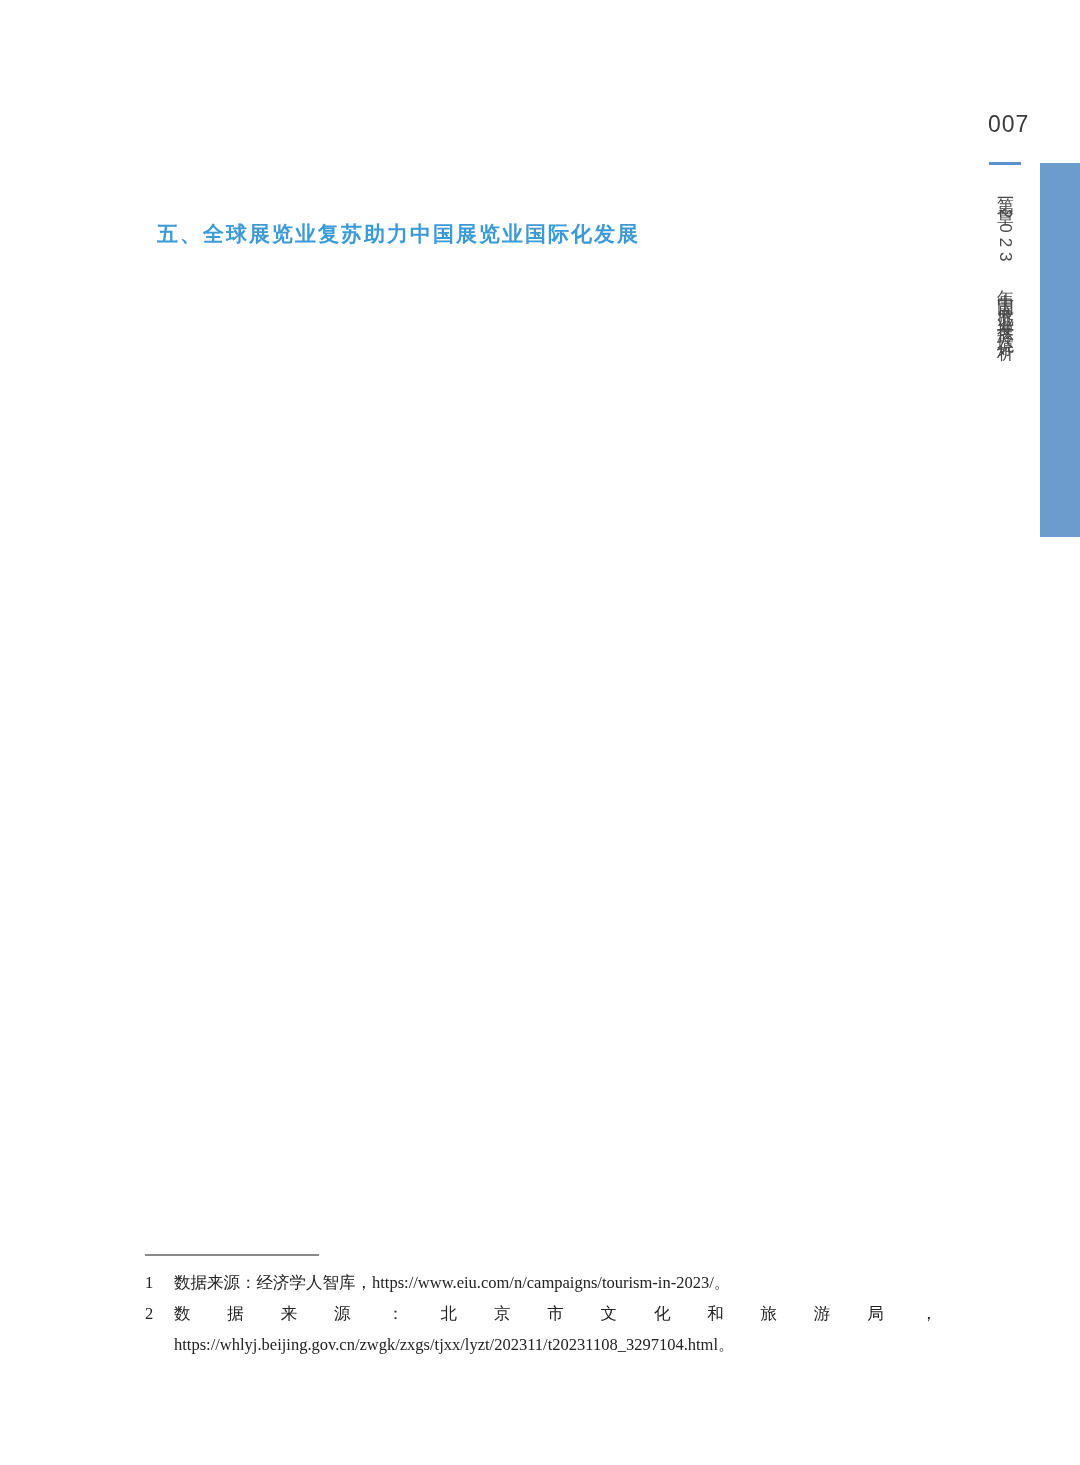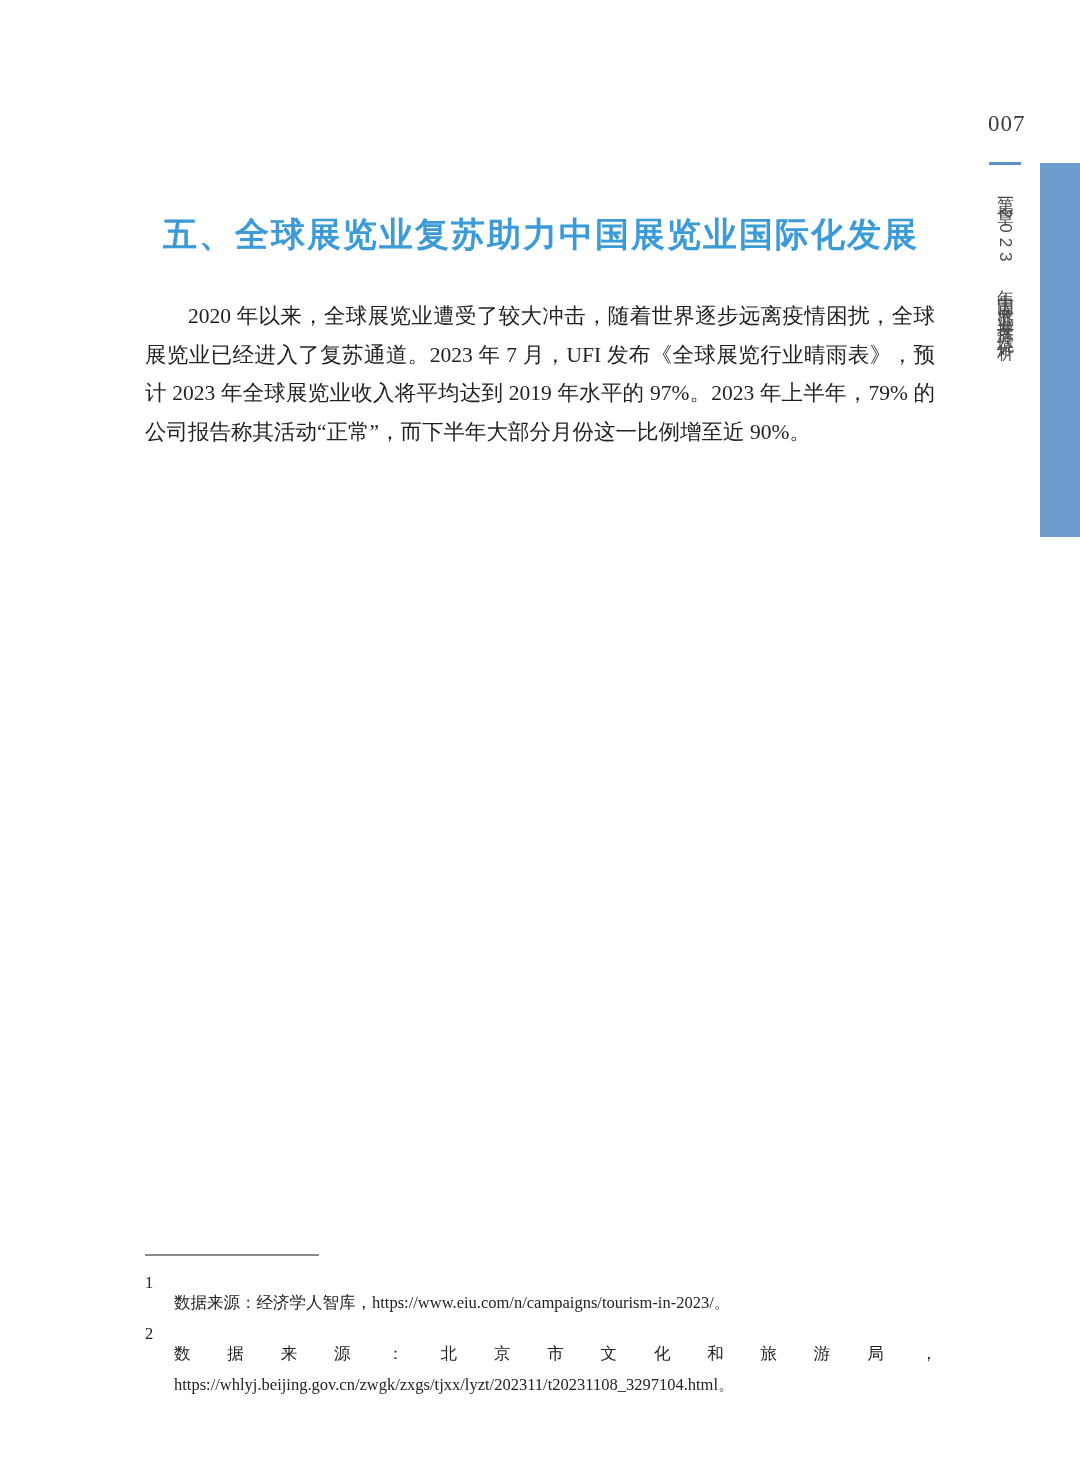--- a/index.html
+++ b/index.html
@@ -32,24 +32,24 @@
     text-justify: inter-ideograph;
     color: #1f1f1f;
   }
   .body-para.indent { text-indent: 2em; }
   .fn-ref {
     font-size: 13px;
     line-height: 0;
     vertical-align: 9px;
   }
   .section-heading {
-    margin: 41px 0 42px 18px;
+    margin: 41px 0 42px 12px;
     font-family: "Liberation Sans", "DejaVu Sans", sans-serif;
     font-weight: bold;
-    font-size: 34px;
+    font-size: 21px;
     line-height: 42px;
     letter-spacing: 2px;
     color: #3b9ad8;
   }
 
   
   .footnotes {
     position: absolute;
     left: 145px;
     top: 1254px;
@@ -65,28 +65,28 @@
     display: flex;
     font-size: 16.5px;
     line-height: 31px;
     color: #222222;
     text-align: justify;
   }
   .fn-num {
     flex: 0 0 14px;
     margin-right: 15px;
   }
-  .fn-text { flex: 1 1 auto; margin-top: 20px; }
+  .fn-text { flex: 1 1 auto; }
 
   
   .page-number {
     position: absolute;
     left: 988px;
     top: 111px;
-    font-family: Liberation Serif, serif;
+    font-family: Liberation Sans, sans-serif;
     font-size: 23px;
     letter-spacing: 1px;
     color: #3a3a3a;
   }
   .pn-rule {
     position: absolute;
     left: 989px;
     top: 162px;
     width: 32px;
     height: 3px;
@@ -116,21 +116,20 @@
 </head>
 <body>
 
 <div class="page">
 
   <div class="main-col">
 
 
     <h2 class="section-heading">五、全球展览业复苏助力中国展览业国际化发展</h2>
 
-    <p class="body-para indent">2020 年以来，全球展览业遭受了较大冲击，随着世界逐步远离疫情困扰，全球展览业已经进入了复苏通道。2023 年 7 月，UFI 发布《全球展览行业晴雨表》，预计 2023 年全球展览业收入将平均达到 2019 年水平的 97%。2023 年上半年，79% 的公司报告称其活动“正常”，而下半年大部分月份这一比例增至近 90%。</p>
 
 
   </div>
 
   <div class="footnotes">
     <div class="fn-rule"></div>
     <div class="fn-item">
       <span class="fn-num">1</span>
       <span class="fn-text">数据来源：经济学人智库，https://www.eiu.com/n/campaigns/tourism-in-2023/。</span>
     </div>

